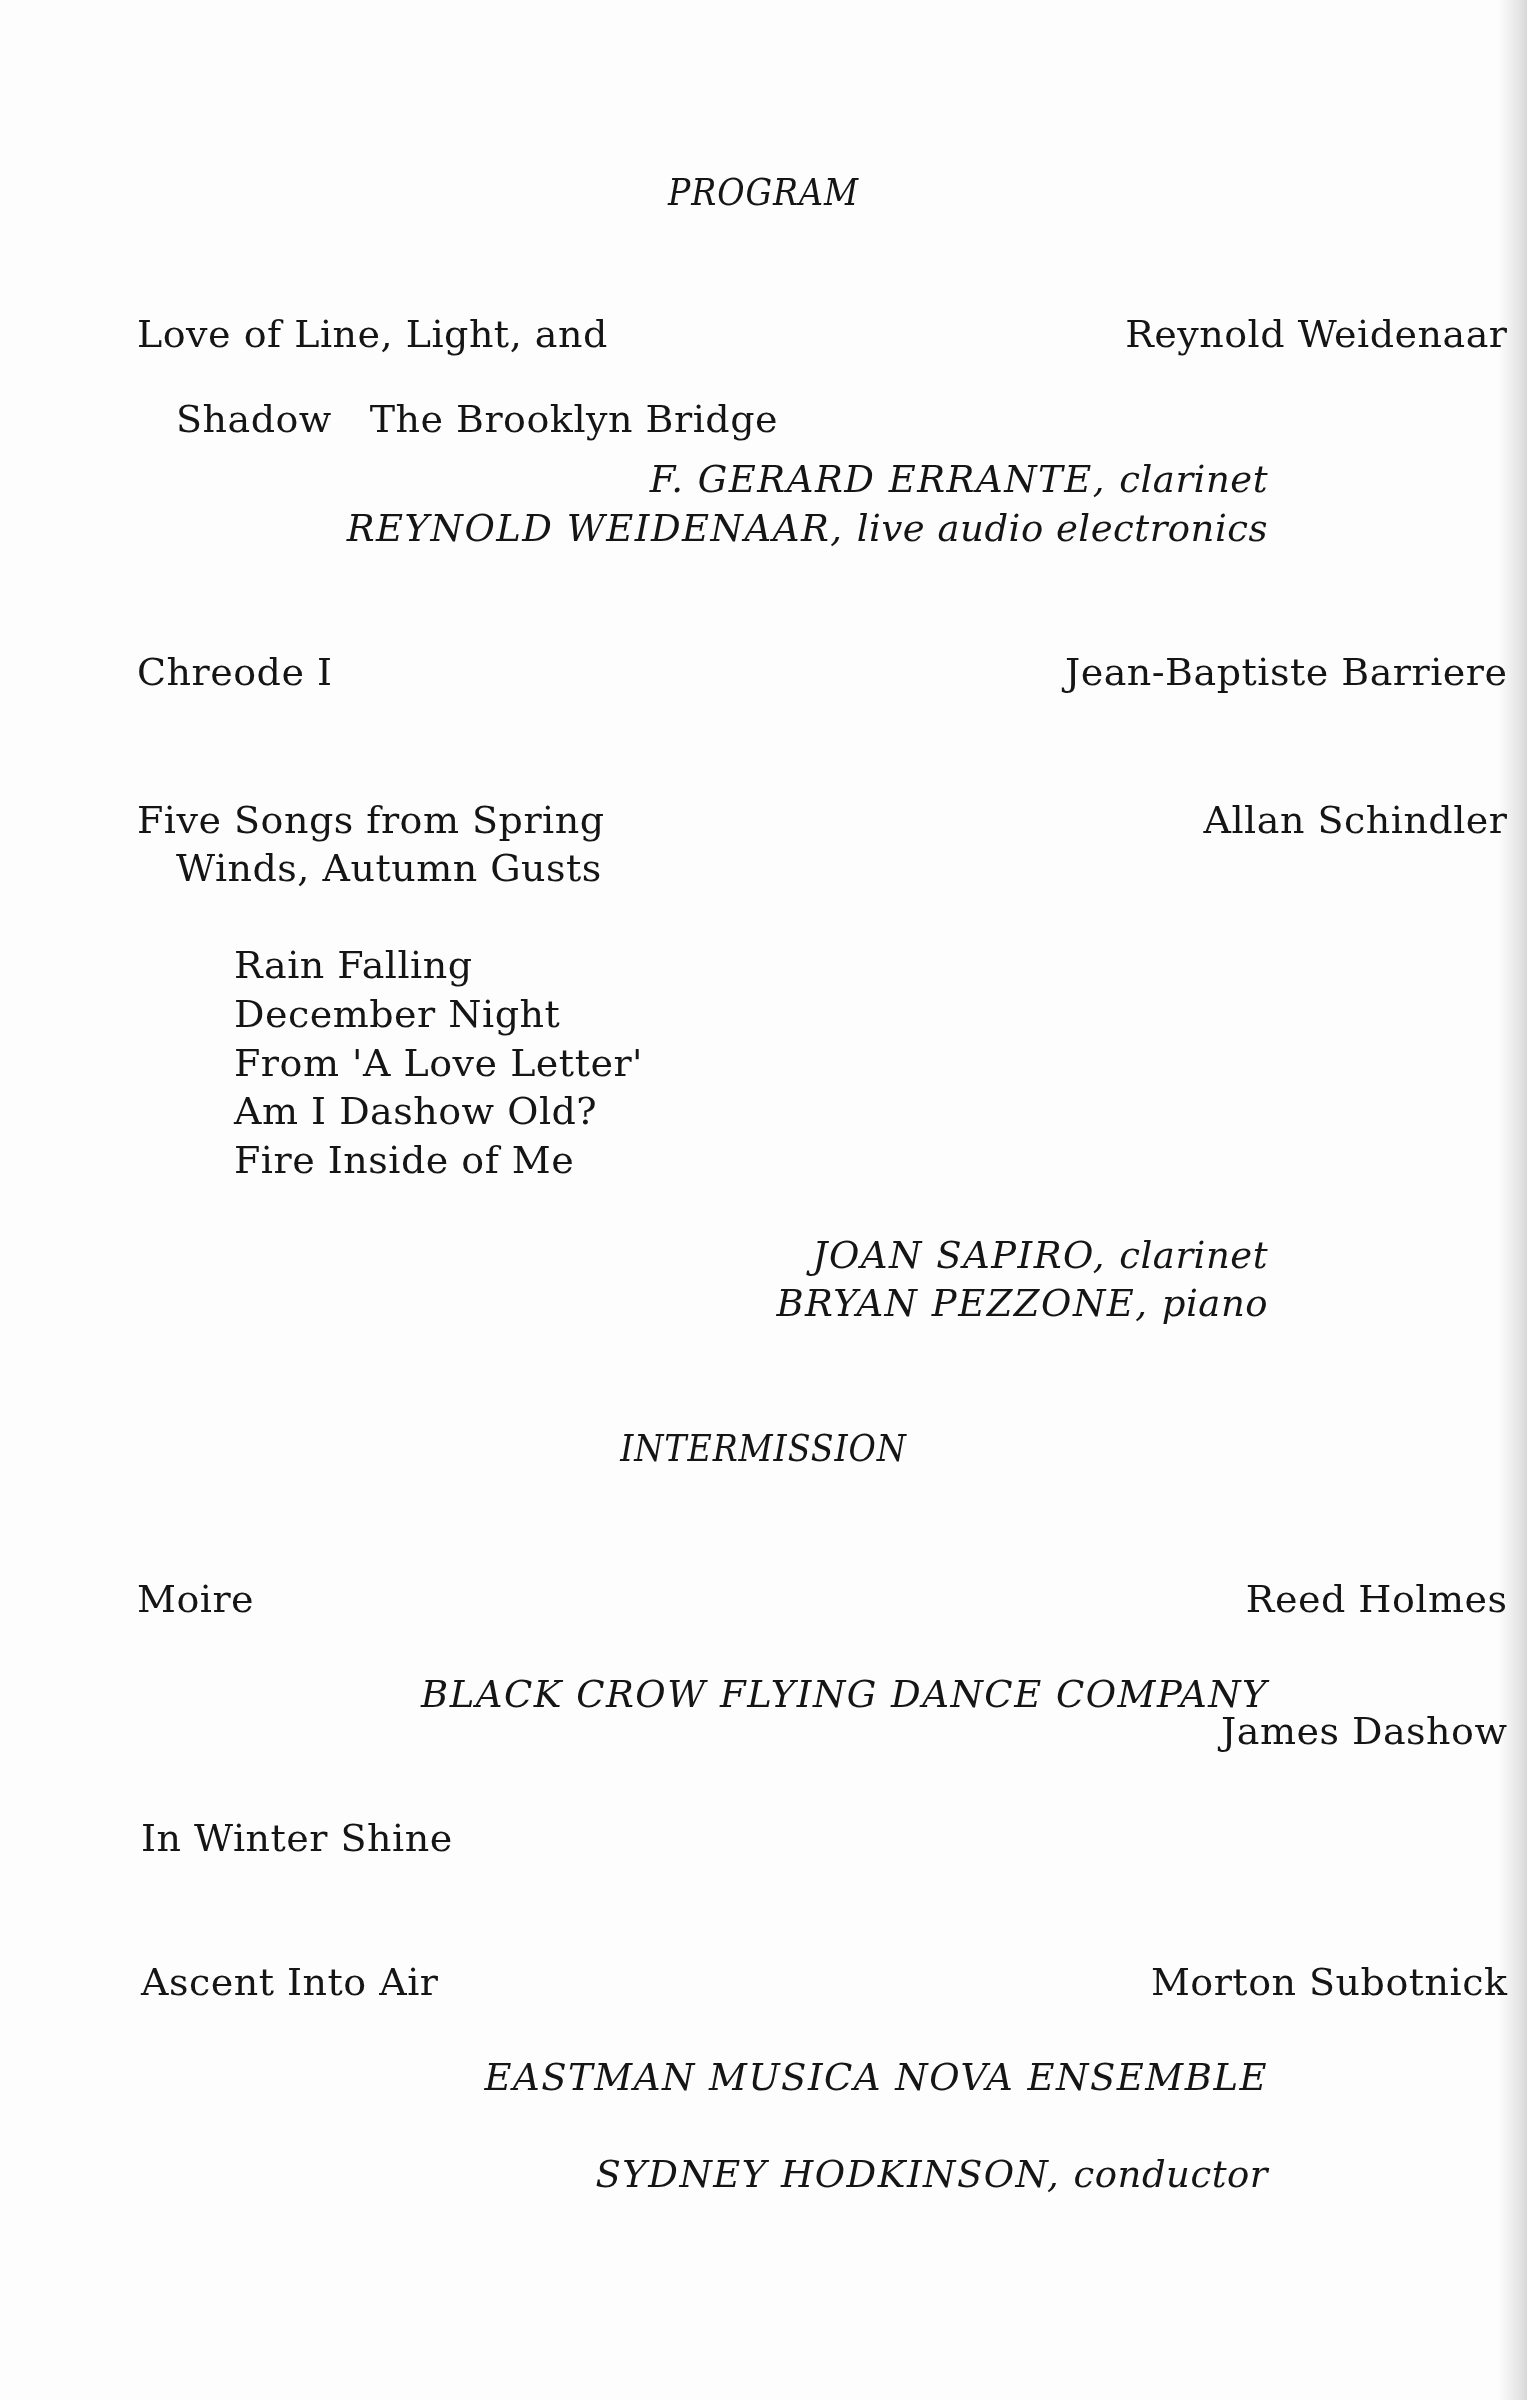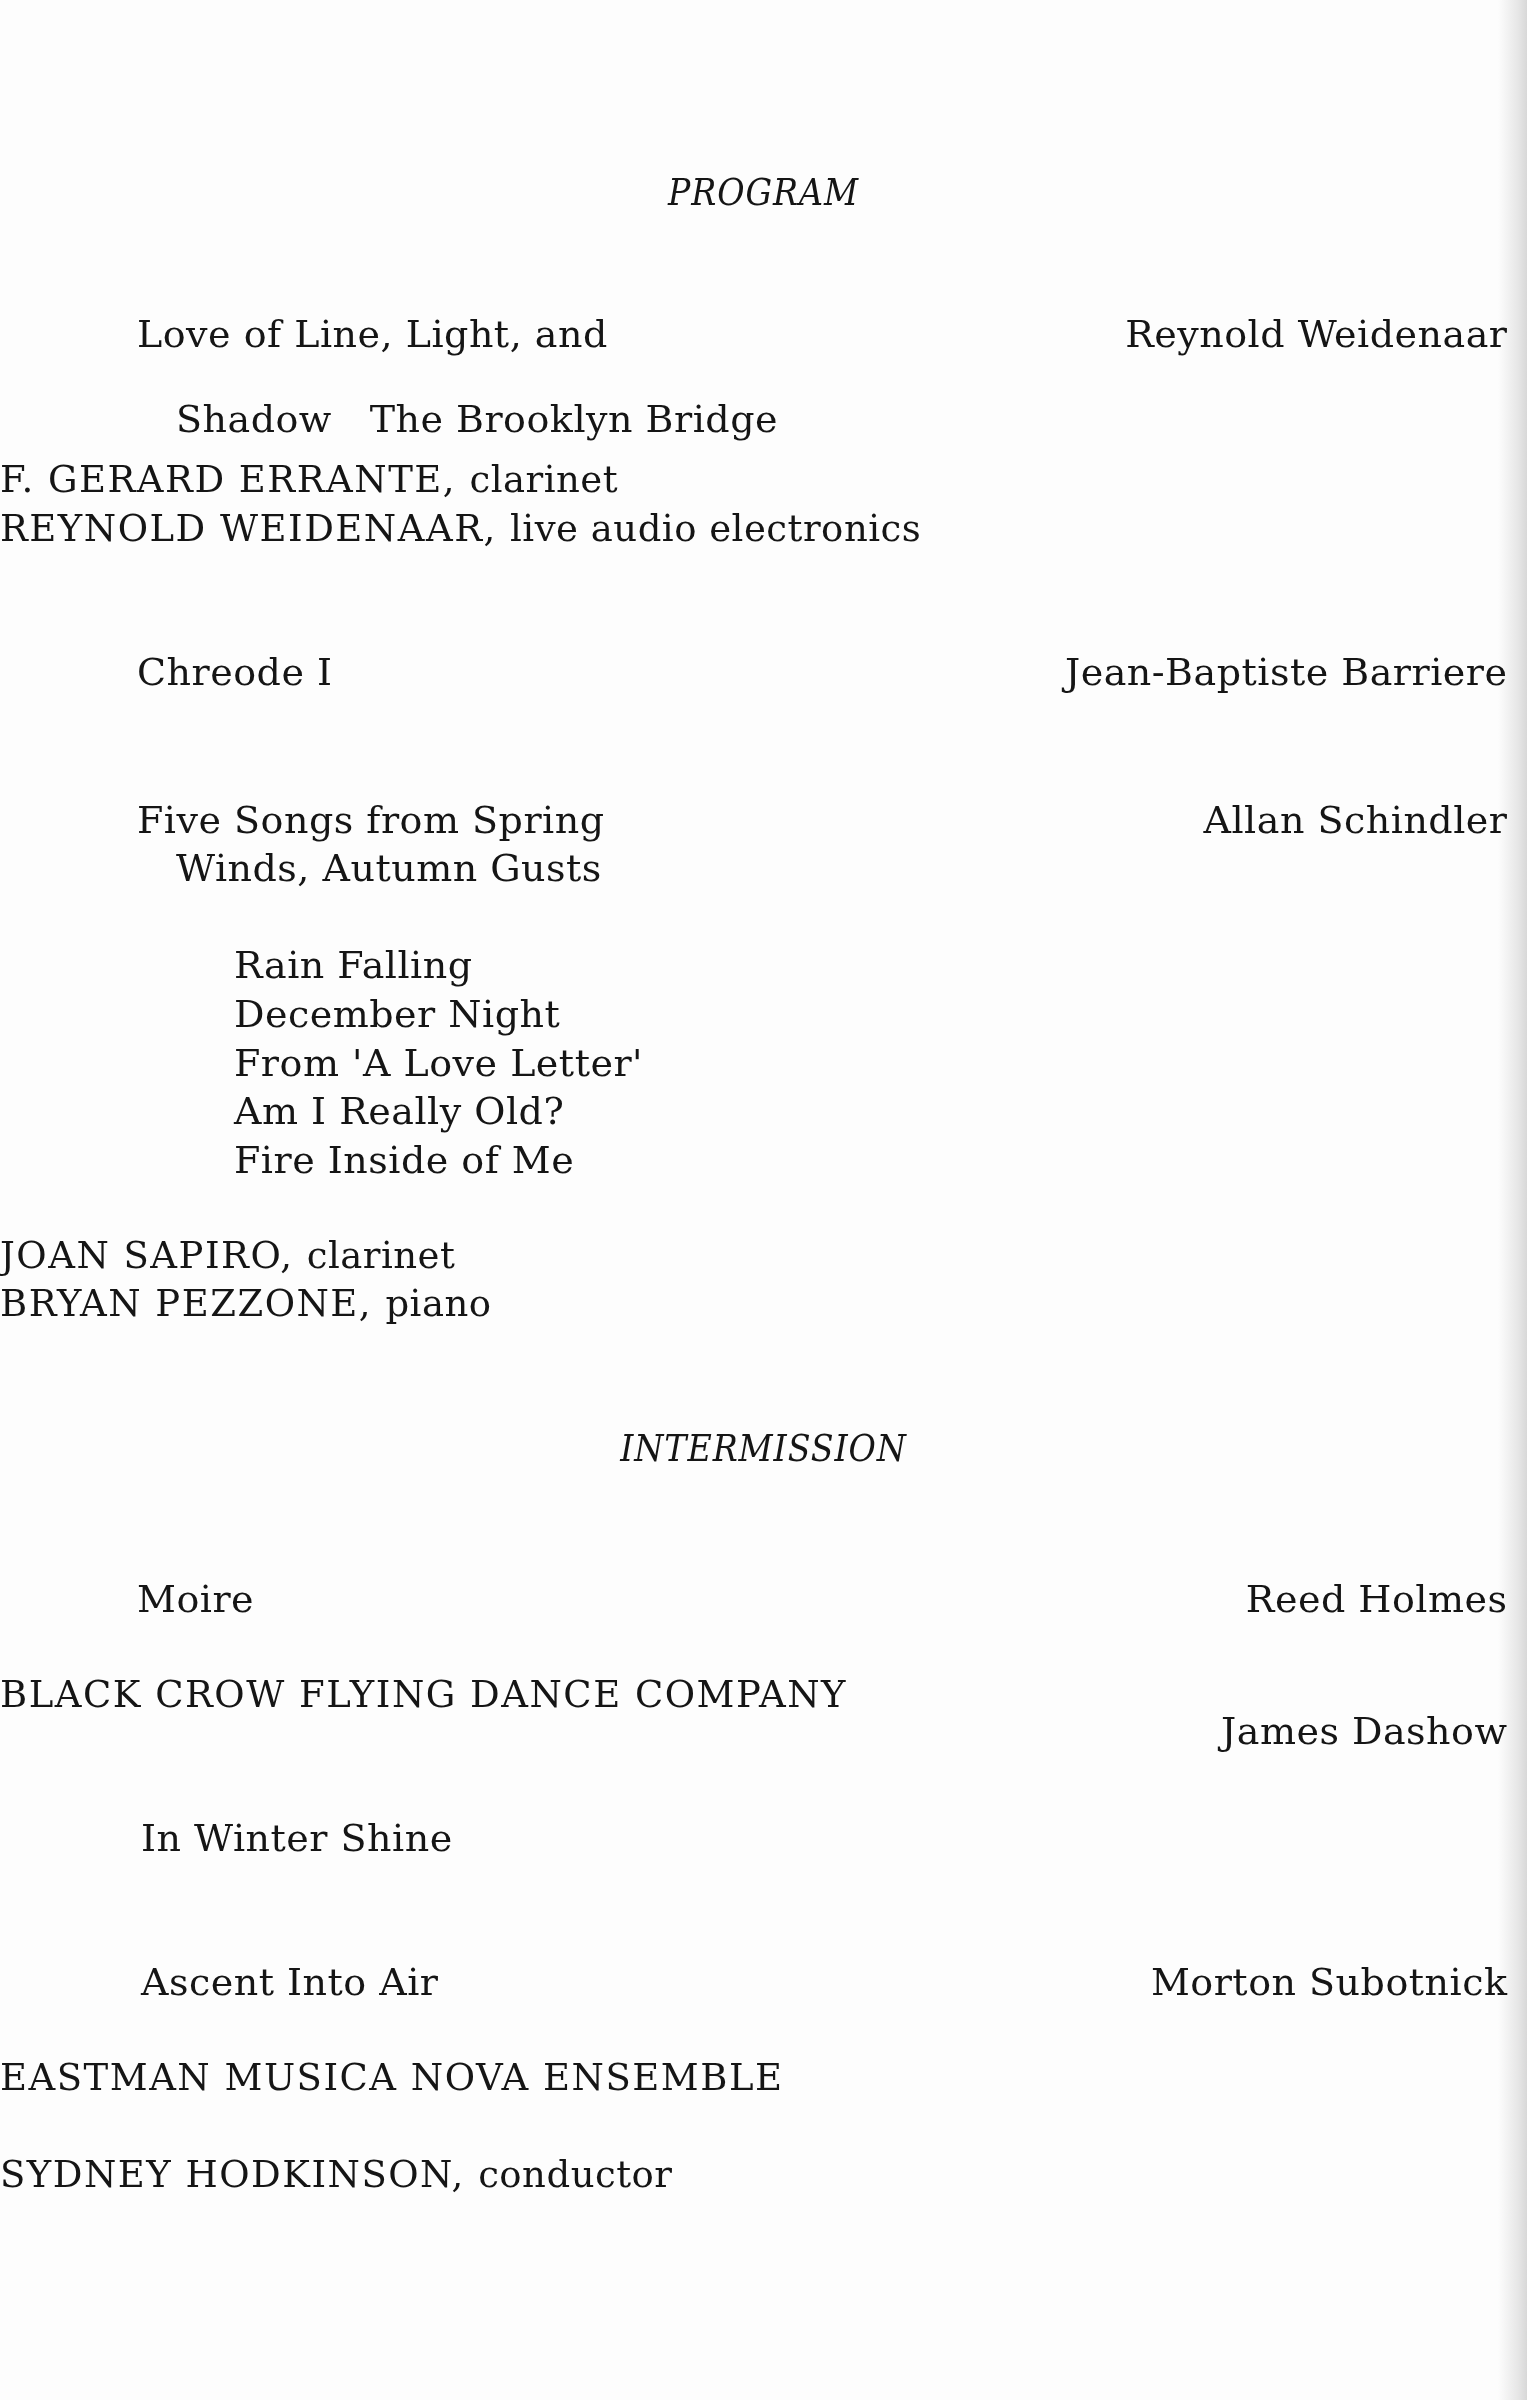--- a/index.html
+++ b/index.html
@@ -23,23 +23,24 @@
     letter-spacing: 1px;
     left: 0; width: 1527px; text-align: center;
     transform: scaleX(0.9);
   }
   .title, .composer, .song {
     font-size: 38px;
     letter-spacing: 0.5px;
   }
   .composer { right: 19.5px; text-align: right; }
   .perf {
+    font-style: italic;
     font-size: 37px;
     letter-spacing: 1.5px;
-    left: 0; width: 1268px; text-align: left;
+    left: 0; width: 1268px; text-align: right;
   }
   .perf .role { letter-spacing: 0.5px; }
 </style>
 </head>
 <body>
 
 <div class="page-edge"></div>
 
 <div class="abs heading" style="top:171px;">PROGRAM</div>
 
@@ -53,21 +54,21 @@
 <div class="abs title" style="left:137px; top:650px;">Chreode I</div>
 <div class="abs composer" style="top:650px;text-align:right;">Jean-Baptiste Barriere</div>
 
 <div class="abs title" style="left:137px; top:798px;">Five Songs from Spring</div>
 <div class="abs title" style="left:176px; top:846px;text-align:center;">Winds, Autumn Gusts</div>
 <div class="abs composer" style="top:798px;">Allan Schindler</div>
 
 <div class="abs song" style="left:234px; top:943px;">Rain Falling</div>
 <div class="abs song" style="left:234px; top:992px;">December Night</div>
 <div class="abs song" style="left:234px; top:1041px;">From 'A Love Letter'</div>
-<div class="abs song" style="left:234px; top:1089px;">Am I Really Old?</div>
+<div class="abs song" style="left:234px; top:1089px;">Am I Dashow Old?</div>
 <div class="abs song" style="left:234px; top:1138px;">Fire Inside of Me</div>
 
 <div class="abs perf" style="top:1234px;"><span>JOAN SAPIRO,</span> <span class="role">clarinet</span></div>
 <div class="abs perf" style="top:1282px;"><span>BRYAN PEZZONE,</span> <span class="role">piano</span></div>
 
 <div class="abs heading" style="top:1427px;">INTERMISSION</div>
 
 <div class="abs title" style="left:137px; top:1577px;">Moire</div>
 <div class="abs composer" style="top:1577px;">Reed Holmes</div>
 <div class="abs perf" style="top:1673px;">BLACK CROW FLYING DANCE COMPANY</div>

